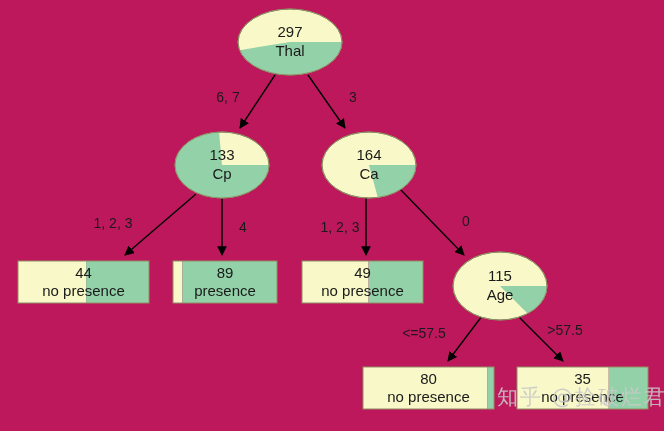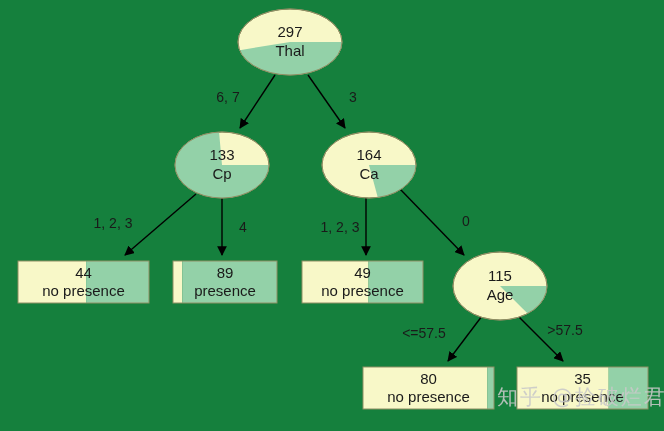--- a/index.html
+++ b/index.html
@@ -4,21 +4,21 @@
 <style>
   html, body {
     margin: 0;
     padding: 0;
     background: #ffffff;
   }
   #canvas {
     position: relative;
     width: 664px;
     height: 431px;
-    background: #15803d;
+    background: #be185d;
     overflow: hidden;
     font-family: "Liberation Sans", sans-serif;
   }
   #tree-svg {
     position: absolute;
     left: 0;
     top: 0;
     width: 664px;
     height: 431px;
   }

